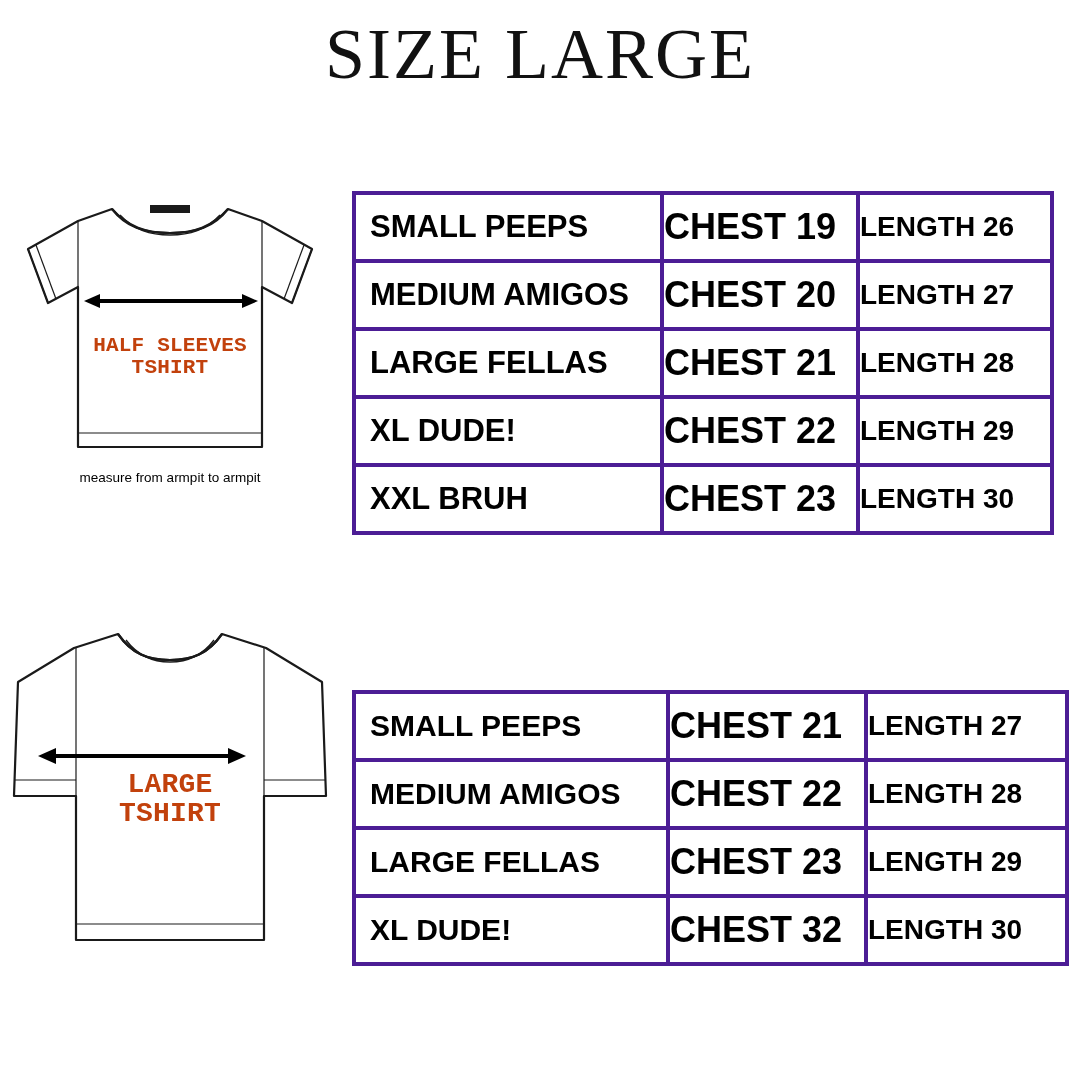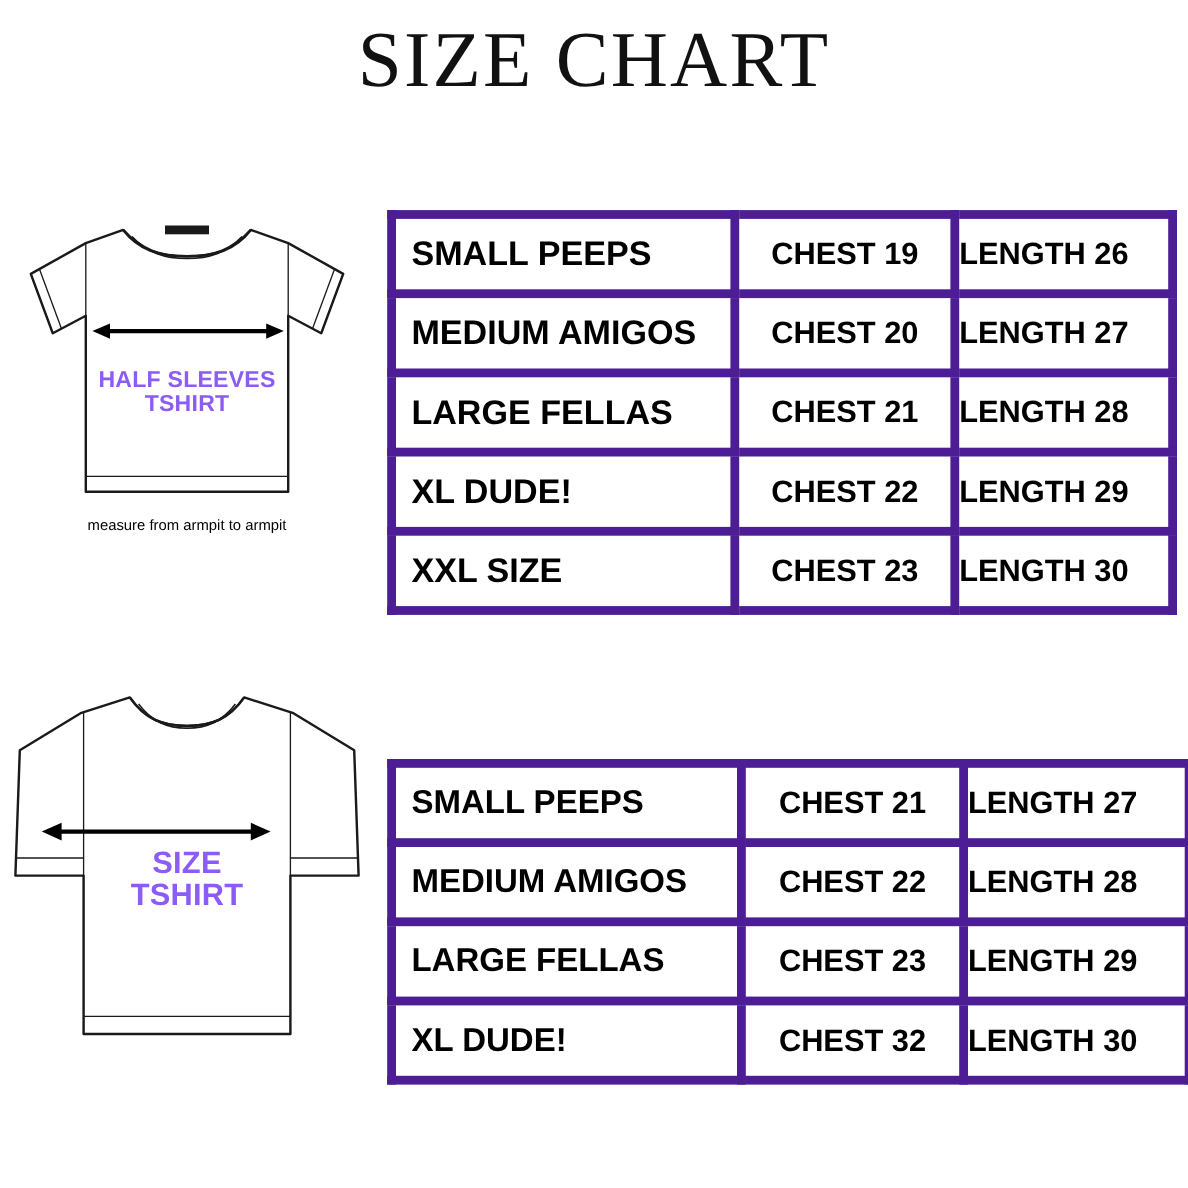--- a/index.html
+++ b/index.html
@@ -44,23 +44,23 @@
     position: absolute;
     left: 0;
     width: 340px;
   }
   .shirt-svg { display: block; }
 
   .shirt-caption {
     position: absolute;
     width: 100%;
     text-align: center;
-    font-family: Liberation Sans, sans-serif;
+    font-family: Liberation Mono, monospace;
     font-weight: bold;
-    color: #8b5cf6;
+    color: #c2410c;
     line-height: 1.05;
   }
   .caption-half {
     top: 160px;
     font-size: 21px;
     letter-spacing: .2px;
   }
   .caption-drop {
     top: 160px;
     font-size: 28px;
@@ -79,53 +79,52 @@
   
   .size-table {
     position: absolute;
     border-collapse: collapse;
     table-layout: fixed;
   }
   #table-half { left: 352px; top: 16px; width: 672px; }
   #table-drop { left: 352px; top: 80px; width: 687px; }
 
   .size-table td {
-    border: 8px solid #4c1d95;
+    border: 4px solid #4c1d95;
     color: #000;
     font-weight: bold;
     font-family: "Liberation Sans", sans-serif;
     padding: 0;
     height: 64px;
     vertical-align: middle;
     white-space: nowrap;
   }
   .col-size {
     width: 290px;
     font-size: 31px;
     padding-left: 14px !important;
     text-align: left;
   }
   .col-chest {
     width: 192px;
-    font-size: 28px;
-    text-align: center;
+    font-size: 36px;
   }
   .col-length {
     width: 190px;
     font-size: 28px;
     text-align: left;
   }
   #table-drop .col-size { width: 296px; font-size: 30px; }
   #table-drop .col-chest { width: 194px; }
   #table-drop .col-length { width: 197px; }
 </style>
 </head>
 <body>
 
-<div class="title">SIZE CHART</div>
+<div class="title">SIZE LARGE</div>
 
 <div class="section" id="section-half">
 
   <div class="shirt-art">
     <svg class="shirt-svg" width="340" height="320" viewBox="0 0 340 320" xmlns="http://www.w3.org/2000/svg">
       <g fill="#ffffff" stroke="#1a1a1a" stroke-width="2.2" stroke-linejoin="round">
 
         <path d="M112 34 L78 46 L28 74 L48 128 L78 112 L78 272 L262 272 L262 112 L292 128 L312 74 L262 46 L228 34
                  C214 52 196 58 170 58 C144 58 126 52 112 34 Z"></path>
 
@@ -174,21 +173,21 @@
         <td class="col-size">LARGE FELLAS</td>
         <td class="col-chest">CHEST 21</td>
         <td class="col-length">LENGTH 28</td>
       </tr>
       <tr>
         <td class="col-size">XL DUDE!</td>
         <td class="col-chest">CHEST 22</td>
         <td class="col-length">LENGTH 29</td>
       </tr>
       <tr>
-        <td class="col-size">XXL SIZE</td>
+        <td class="col-size">XXL BRUH</td>
         <td class="col-chest">CHEST 23</td>
         <td class="col-length">LENGTH 30</td>
       </tr>
     </tbody>
   </table>
 </div>
 
 <div class="section" id="section-drop">
 
   <div class="shirt-art">
@@ -210,21 +209,21 @@
         <path d="M76 314 L264 314" fill="none" stroke-width="1.2"></path>
       </g>
 
       <g stroke="#000000" stroke-width="4">
         <line x1="48" y1="146" x2="236" y2="146"></line>
       </g>
       <polygon points="38,146 56,138 56,154" fill="#000000"></polygon>
       <polygon points="246,146 228,138 228,154" fill="#000000"></polygon>
     </svg>
     <div class="shirt-caption caption-drop">
-      <div>SIZE</div>
+      <div>LARGE</div>
       <div>TSHIRT</div>
     </div>
   </div>
 
   <table class="size-table" id="table-drop">
     <tbody>
       <tr>
         <td class="col-size">SMALL PEEPS</td>
         <td class="col-chest">CHEST 21</td>
         <td class="col-length">LENGTH 27</td>

